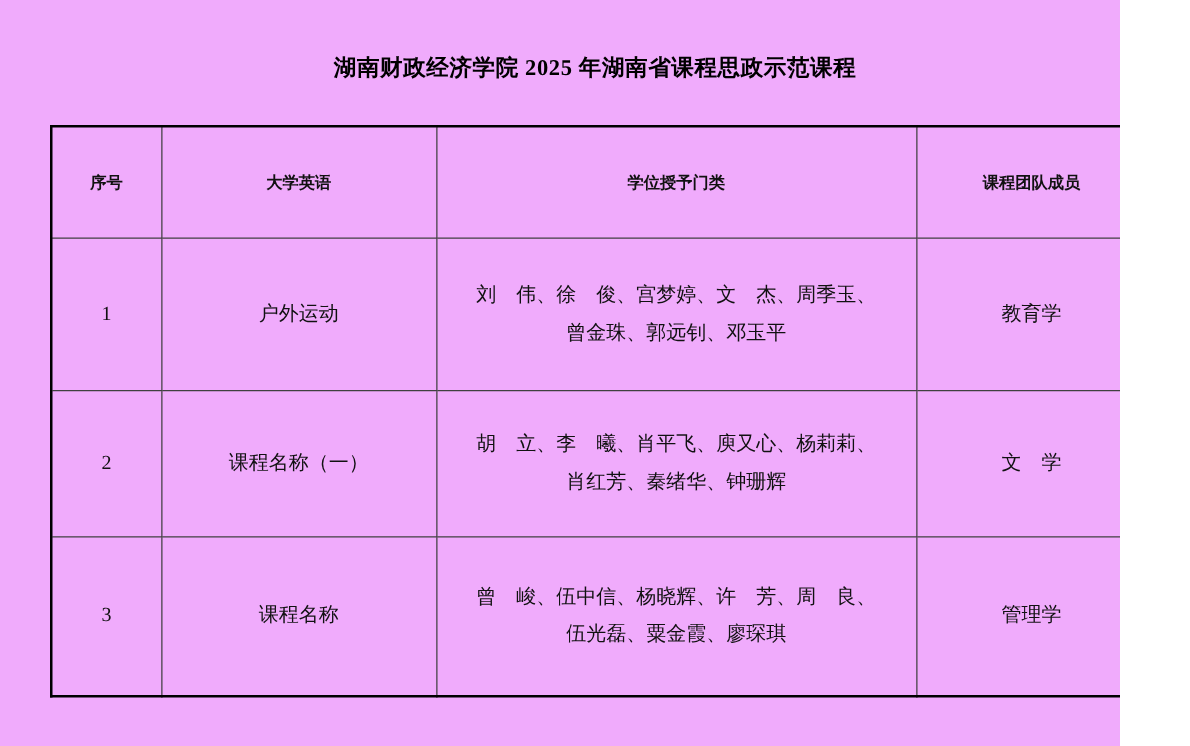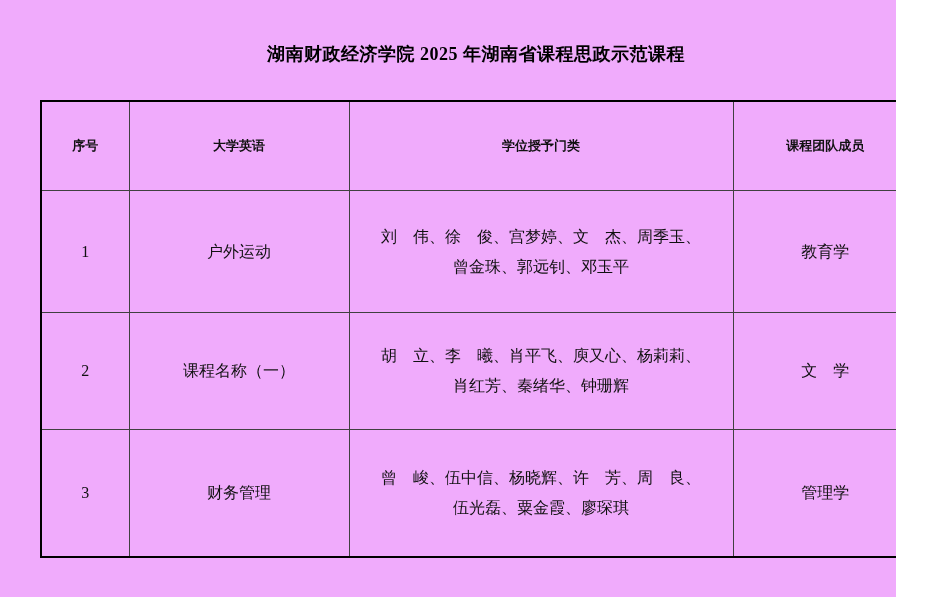--- a/index.html
+++ b/index.html
@@ -98,21 +98,21 @@
       </tr>
       <tr class="r2">
         <td>2</td>
         <td>课程名称（一）</td>
         <td class="members-cell">胡　立、李　曦、肖平飞、庾又心、杨莉莉、
 肖红芳、秦绪华、钟珊辉</td>
         <td>文　学</td>
       </tr>
       <tr class="r3">
         <td>3</td>
-        <td>财务管理</td>
+        <td>课程名称</td>
         <td class="members-cell">曾　峻、伍中信、杨晓辉、许　芳、周　良、
 伍光磊、粟金霞、廖琛琪</td>
         <td>管理学</td>
       </tr>
     </tbody>
   </table>
 
 </div>
 
 </body></html>

